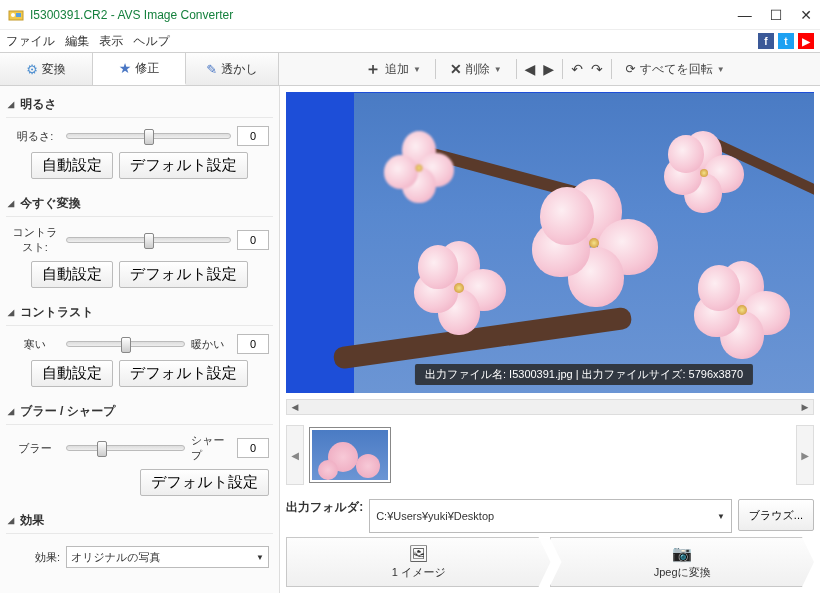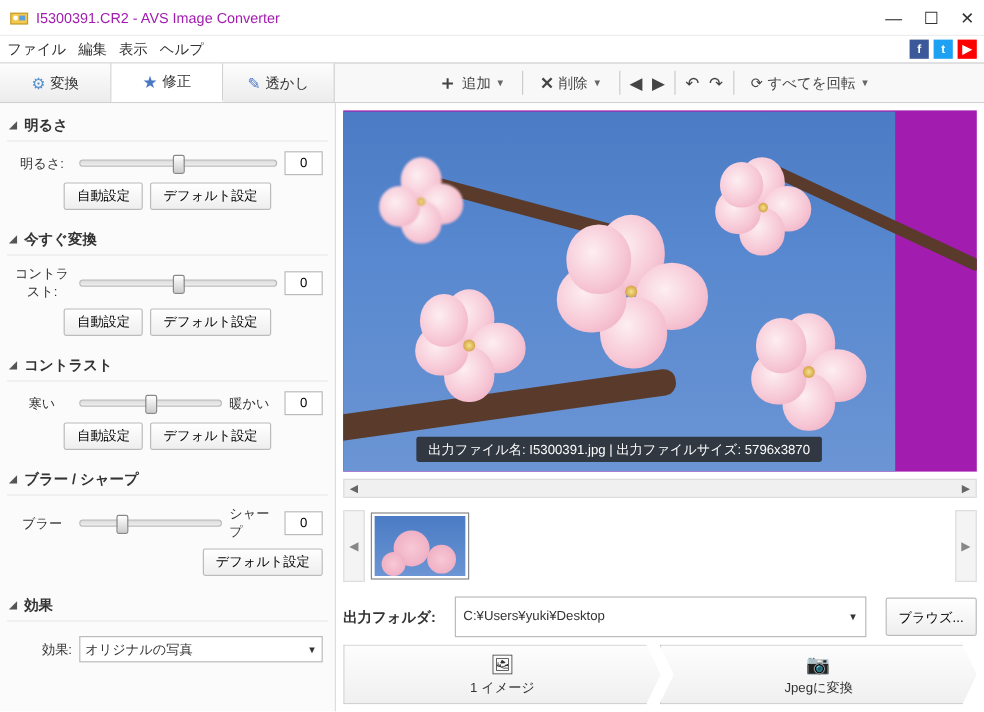--- a/index.html
+++ b/index.html
@@ -1,19 +1,19 @@
 <!DOCTYPE html>
 <html><head>
 <meta charset="utf-8">
 <style>
 * { box-sizing: border-box; margin: 0; padding: 0; font-family: "Meiryo", "Segoe UI", sans-serif; }
 body { width: 820px; height: 593px; background: #fff; overflow: hidden; font-size: 12px; color: #333; }
 .titlebar { height: 30px; display: flex; align-items: center; padding: 0 8px; border-bottom: 1px solid #eee; }
 .titlebar .app-icon { width: 16px; height: 16px; margin-right: 6px; display:inline-block; }
-.titlebar .title { flex: 1; font-size: 12px; color: #a21caf; }
+.titlebar .title { flex: 1; font-size: 12px; color: #15803d; }
 .win-controls { display: flex; gap: 18px; font-size: 14px; color: #333; }
 .win-controls span { cursor: default; }
 .menubar { height: 22px; display: flex; align-items: center; padding: 0 6px; gap: 10px; font-size: 12px; }
 .menubar .social { margin-left: auto; display: flex; gap: 4px; }
 .social-box { width: 16px; height: 16px; display: flex; align-items: center; justify-content: center; color: #fff; font-size: 10px; font-weight: bold; }
 .fb { background: #3b5998; } .tw { background: #1da1f2; } .yt { background: #ff0000; }
 .toolbar { height: 34px; border-top: 1px solid #d0d0d0; border-bottom: 1px solid #d0d0d0; display: flex; align-items: stretch; background: #f8f8f8; }
 .tab-btn { width: 93px; display: flex; align-items: center; justify-content: center; gap: 4px; border-right: 1px solid #d0d0d0; cursor: pointer; background: linear-gradient(#fdfdfd,#ececec); }
 .tab-btn.active { background: #fff; border-bottom: 2px solid #fff; }
 .toolbar-right { flex: 1; display: flex; align-items: center; padding: 0 8px; gap: 8px; justify-content:flex-start; padding-left: 80px; }
@@ -29,43 +29,43 @@
 .section-header { display: flex; align-items: center; gap: 6px; padding: 4px 2px; font-weight: bold; font-size: 12px; border-bottom: 1px solid #e8e8e8; cursor: pointer; }
 .section-header .tri { font-size: 8px; color: #555; }
 .section-body { padding: 8px 4px 12px; }
 .slider-row { display: flex; align-items: center; gap: 6px; margin-bottom: 6px; font-size: 11px; }
 .slider-row .lbl-l { width: 50px; text-align: center; }
 .slider-row .lbl-r { width: 40px; }
 .slider { flex: 1; height: 6px; background: linear-gradient(#ddd,#eee); border: 1px solid #bbb; border-radius: 3px; position: relative; }
 .slider .thumb { position: absolute; top: -5px; left: 50%; transform: translateX(-50%); width: 10px; height: 16px; background: linear-gradient(#fff,#ccc); border: 1px solid #888; border-radius: 2px; }
 .num-input { width: 32px; height: 20px; border: 1px solid #bbb; text-align: center; font-size: 11px; }
 .btn-row { display: flex; gap: 6px; justify-content: center; }
-.small-btn { padding: 3px 10px; border: 1px solid #bbb; background: linear-gradient(#fff,#eee); cursor: pointer; border-radius: 2px; font-size: 11px; text-align: right; }
+.small-btn { padding: 3px 10px; border: 1px solid #bbb; background: linear-gradient(#fff,#eee); cursor: pointer; border-radius: 2px; font-size: 15px; text-align: right; }
 .dropdown-row { display: flex; align-items: center; gap: 6px; font-size: 11px; padding: 4px 0; }
 .dropdown-row .lbl { width: 50px; text-align: right; }
 .dropdown { flex: 1; height: 22px; border: 1px solid #bbb; background: #fff; padding: 2px 4px; display: flex; align-items: center; justify-content: space-between; cursor: pointer; font-size: 11px; }
 .main { flex: 1; display: flex; flex-direction: column; background: #fff; }
-.preview { flex: 1; margin: 6px; background: #a21caf; position: relative; display: flex; align-items: center; justify-content: flex-start; overflow: hidden; }
+.preview { flex: 1; margin: 6px; background: #1d4ed8; position: relative; display: flex; align-items: center; justify-content: flex-end; overflow: hidden; }
 .preview-img { width: 460px; height: 300px; position: relative; }
 .sky { position: absolute; inset: 0; background: linear-gradient(180deg, #4a7bc4 0%, #5888cf 40%, #6b95d4 100%); }
 .branch { position: absolute; background: #5a3a2a; transform-origin: left center; }
 .b1 { width: 300px; height: 22px; left: -20px; top: 255px; transform: rotate(-8deg); border-radius: 10px; }
 .b2 { width: 200px; height: 10px; left: 350px; top: 40px; transform: rotate(25deg); border-radius: 6px; }
 .b3 { width: 180px; height: 12px; left: 60px; top: 50px; transform: rotate(15deg); border-radius: 6px; }
 .flower { position: absolute; }
 .petal { position: absolute; background: radial-gradient(ellipse at 40% 40%, #fdeef2 0%, #f7c9d7 55%, #eda6bd 100%); border-radius: 50% 50% 48% 48%; }
 .center { position: absolute; width: 10px; height: 10px; background: radial-gradient(#f5e28a, #c98a2c); border-radius: 50%; left: 50%; top: 50%; transform: translate(-50%,-50%); }
 .overlay-bar { position: absolute; bottom: 8px; left: 50%; transform: translateX(-50%); background: rgba(40,40,40,0.85); color: #fff; font-size: 11px; padding: 3px 10px; border-radius: 2px; white-space: nowrap; }
 .hscroll { height: 16px; margin: 0 6px; background: #f0f0f0; border: 1px solid #ddd; position: relative; }
 .hscroll .sbtn { position: absolute; top: 0; width: 16px; height: 14px; display: flex; align-items: center; justify-content: center; font-size: 9px; color: #666; }
 .thumbs { height: 72px; margin: 4px 6px; display: flex; align-items: center; gap: 6px; }
 .thumbs .nav { width: 18px; height: 60px; display: flex; align-items: center; justify-content: center; background: #f4f4f4; border: 1px solid #ddd; cursor: pointer; font-size: 10px; color: #888; }
 .thumb-img { width: 80px; height: 54px; border: 2px solid #fff; outline: 1px solid #888; position: relative; overflow: hidden; }
 .thumb-img .sky { background: linear-gradient(#4a7bc4,#6b95d4); }
-.output-row { height: 30px; margin: 4px 6px; display: flex; align-items: center; gap: 16px; font-size: 12px; }
+.output-row { height: 30px; margin: 4px 6px; display: flex; align-items: flex-start; gap: 6px; font-size: 12px; }
 .output-row .lbl { font-weight: bold; }
 .output-input { flex: 1; height: 22px; border: 1px solid #bbb; padding: 16px 6px; display: flex; align-items: center; justify-content: space-between; background: #fff; font-size: 11px; cursor: pointer; }
 .browse-btn { padding: 3px 10px; border: 1px solid #bbb; background: linear-gradient(#fff,#eee); cursor: pointer; font-size: 11px; border-radius: 2px; height: 32px; }
 .bottom-row { height: 50px; margin: 4px 6px 6px; display: flex; gap: 0; }
 .action-box { flex: 1; border: 1px solid #c8c8c8; background: linear-gradient(#fdfdfd,#f0f0f0); display: flex; flex-direction: column; align-items: center; justify-content: center; gap: 2px; cursor: pointer; position: relative; font-size: 11px; }
 .action-box:first-child { border-right: none; clip-path: polygon(0 0, calc(100% - 12px) 0, 100% 50%, calc(100% - 12px) 100%, 0 100%); }
 .action-box:nth-child(2) { clip-path: polygon(0 0, calc(100% - 12px) 0, 100% 50%, calc(100% - 12px) 100%, 0 100%, 12px 50%); border-right: none; margin-left:-1px; }
 .action-box .ico { font-size: 16px; }
 .convert-btn { width: 90px; background: #2196df; color: #fff; border: 1px solid #1a7ab8; display: flex; align-items: center; justify-content: center; font-weight: bold; cursor: pointer; font-size: 12px; margin-left:-1px; }
 .star { color: #4a77c4; font-size: 14px; }

